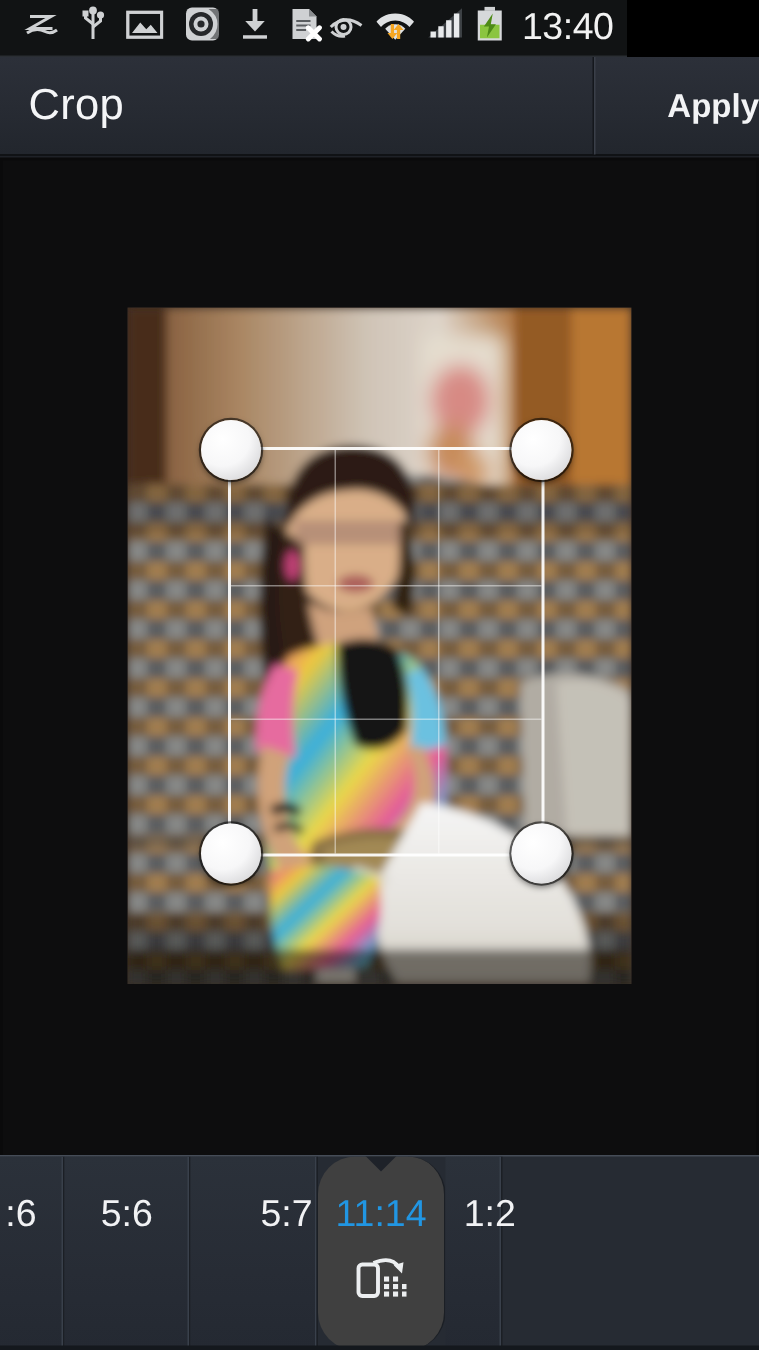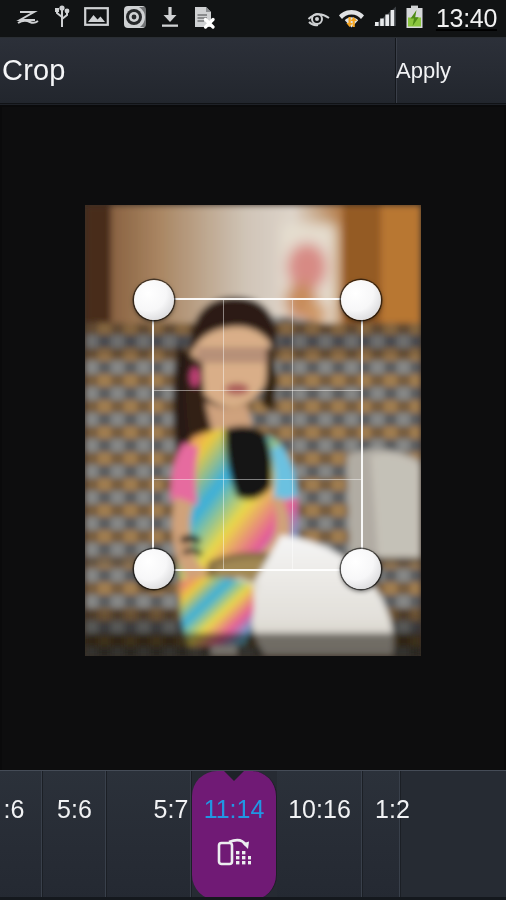--- a/index.html
+++ b/index.html
@@ -13,28 +13,27 @@
     font-family: "Liberation Sans", sans-serif;
     overflow: hidden;
     position: relative;
     -webkit-font-smoothing: antialiased;
   }
 
   
   #status-bar {
     position: absolute;
     left: 0; top: 0;
-    width: 506px; height: 38px;
+    width: 418px; height: 38px;
     background: #111314;
     display: flex;
     align-items: center;
     box-sizing: border-box;
     padding: 0 9px 0 16px;
     border-bottom: 1px solid #2a2e33;
-    text-decoration: underline;
   }
   #status-left {
     display: flex;
     align-items: center;
     gap: 14px;
     flex: 1 1 auto;
   }
   #status-right {
     display: flex;
     align-items: center;
@@ -57,36 +56,37 @@
     background: linear-gradient(to bottom, #2c3039 0%, #272b33 52%, #22262d 100%);
     border-bottom: 1px solid #101215;
     display: flex;
     align-items: stretch;
     box-sizing: border-box;
   }
   #title-left {
     flex: 1 1 auto;
     display: flex;
     align-items: center;
-    padding-left: 2px;
+    padding-left: 19px;
   }
   #page-title {
     color: #f4f5f7;
     font-size: 29px;
     font-weight: 400;
     letter-spacing: 0.2px;
   }
   #apply-button {
     width: 110px;
     display: flex;
     align-items: center;
-    justify-content: flex-start;
+    justify-content: flex-end;
     border-left: 1px solid #14171c;
     box-shadow: inset 1px 0 0 #3a3f49;
     cursor: pointer;
+    font-weight: bold;
   }
   #apply-label {
     color: #f2f3f5;
     font-size: 22px;
   }
 
   
   #editor-canvas {
     position: absolute;
     left: 0; top: 104px;
@@ -164,21 +164,21 @@
     align-items: center;
     justify-content: flex-start;
     padding-top: 26px;
     border-right: 1px solid #1b1f25;
     box-shadow: inset -1px 0 0 #39404b;
     box-sizing: border-box;
     cursor: pointer;
     background: linear-gradient(to bottom, #2b313a 0%, #272c35 60%, #242932 100%);
   }
   .ratio-item.selected {
-    background: #701a75;
+    background: #404040;
     box-shadow: none;
     border-radius: 25px;
   }
   .ratio-label {
     color: #f1f2f4;
     font-size: 25px;
     line-height: 1;
     white-space: nowrap;
   }
   .ratio-item.selected .ratio-label { color: #2196e3; }
@@ -455,21 +455,21 @@
       <div class="crop-handle" id="handle-bl"></div>
       <div class="crop-handle" id="handle-br"></div>
     </div>
   </div>
 </div>
 
 <div id="ratio-bar">
     <div class="ratio-item" style="width: 43px;">
       <span class="ratio-label" style="margin-left: -14px;">:6</span>
     </div>
-    <div class="ratio-item" style="width: 64px;">
+    <div class="ratio-item" style="width: 84px;">
       <span class="ratio-label">5:6</span>
     </div>
     <div class="ratio-item" style="width: 85px; padding-left: 44px;">
       <span class="ratio-label">5:7</span>
     </div>
     <div class="ratio-item selected" style="width: 85px;">
       <div class="ratio-notch"></div>
       <span class="ratio-label">11:14</span>
       <div class="rotate-icon-wrap">
         <svg width="34" height="30" viewBox="0 0 34 30">
@@ -482,20 +482,17 @@
             <rect x="19" y="20" width="3.4" height="3.4"></rect>
             <rect x="25" y="20" width="3.4" height="3.4"></rect>
             <rect x="19" y="25" width="3.4" height="3.4"></rect>
             <rect x="25" y="25" width="3.4" height="3.4"></rect>
             <rect x="31" y="20" width="3.4" height="3.4"></rect>
             <rect x="31" y="25" width="3.4" height="3.4"></rect>
           </g>
         </svg>
       </div>
     </div>
-    <div class="ratio-item" style="width: 86px;">
-      <span class="ratio-label">10:16</span>
-    </div>
     <div class="ratio-item" style="width: 38px;">
       <span class="ratio-label" style="margin-right: -22px;">1:2</span>
     </div>
   </div>
 <div id="ratio-bar-bottom-edge"></div>
 
 </body></html>

